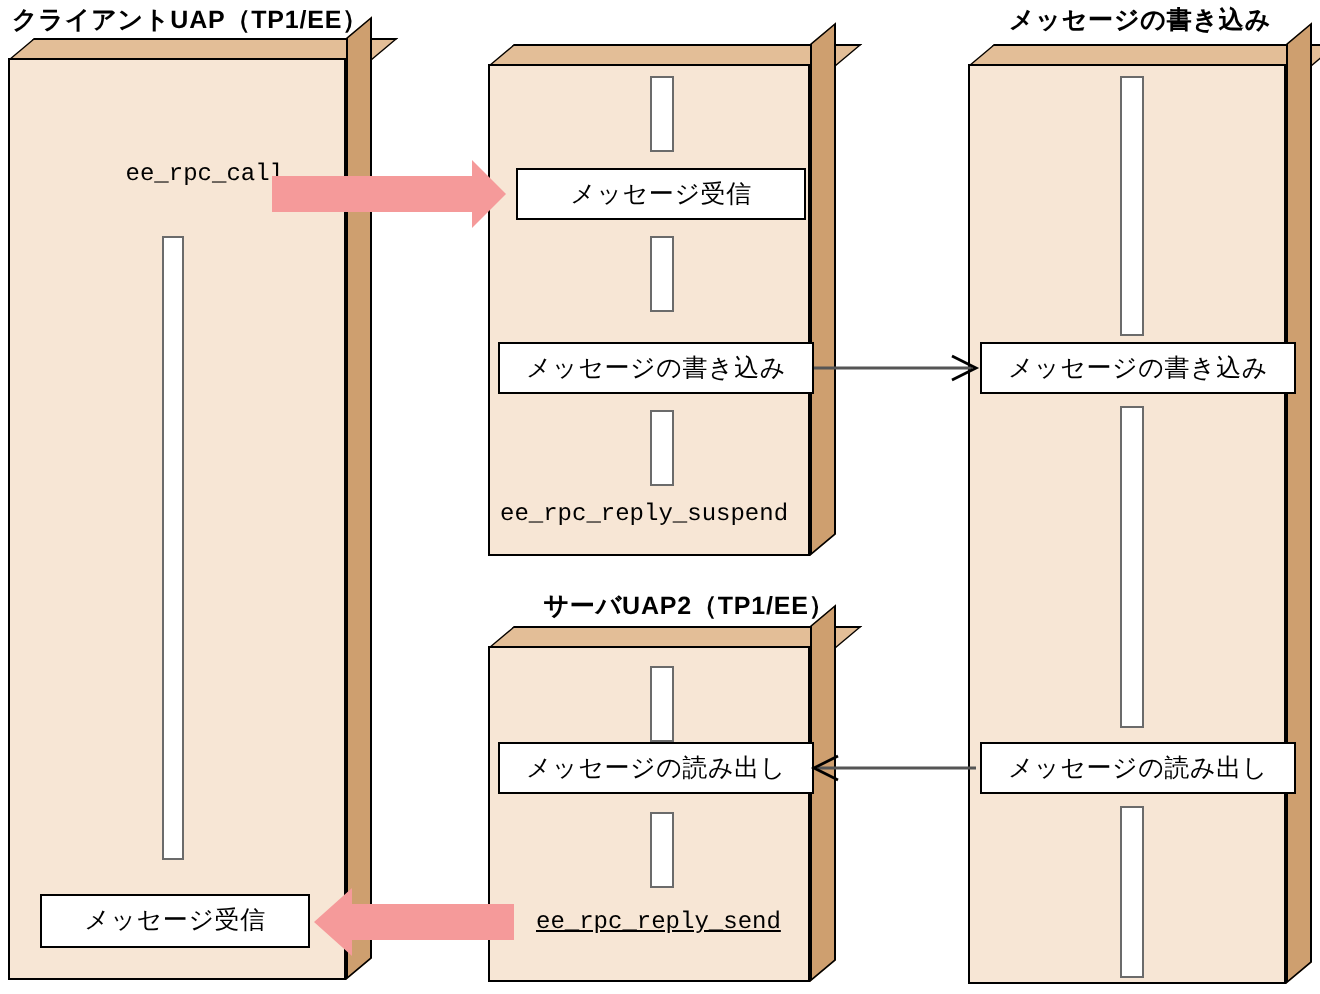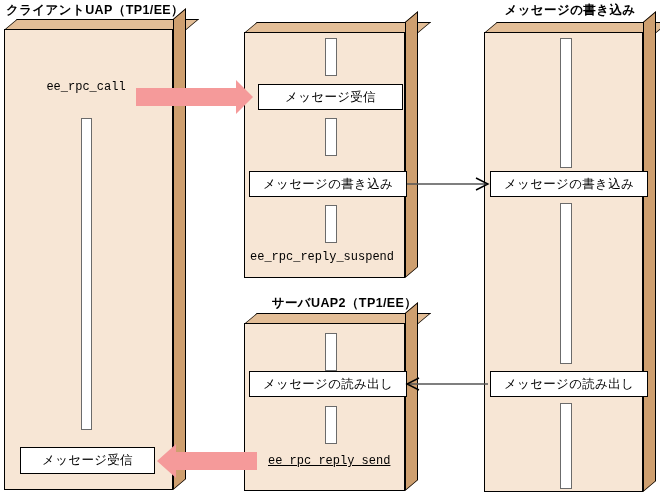--- a/index.html
+++ b/index.html
@@ -95,21 +95,21 @@
   .apilabel {
     position: absolute;
     font-family: "Liberation Mono", "DejaVu Sans Mono", monospace;
     font-size: 12px;
     color: #000;
     white-space: nowrap;
     letter-spacing: 0px;
     text-align: right;
   }
   .apilabel.center {
-    text-align: center;
+    text-align: right;
   }
   
   .arrowlayer {
     position: absolute;
     left: 0;
     top: 0;
     width: 660px;
     height: 497px;
     pointer-events: none;
   }

